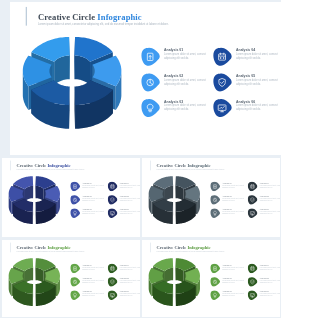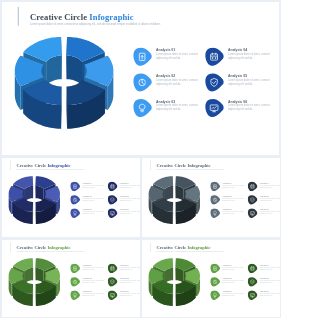--- a/index.html
+++ b/index.html
@@ -6,21 +6,21 @@
 html,body{margin:0;padding:0;}
 body{width:281px;height:318px;overflow:hidden;background:#ffffff;
      font-family:"Liberation Sans",sans-serif;}
 #page{position:relative;width:281px;height:318px;background:#e9eff5;overflow:hidden;}
 
 
 .slide{position:absolute;background:#fff;overflow:hidden;}
 .slide-inner{position:absolute;left:0;top:0;width:281px;height:158px;
              transform-origin:0 0;background:#fff;}
 
-#s0{left:2px;top:2px;width:277px;height:153px;}
+#s0{left:10px;top:2px;width:277px;height:153px;}
 #s1{left:2px;top:158px;width:138px;height:79px;}
 #s2{left:142px;top:158px;width:138px;height:79px;}
 #s3{left:2px;top:240px;width:138px;height:77px;}
 #s4{left:142px;top:240px;width:138px;height:77px;}
 
 
 .hdr{position:absolute;left:28.5px;top:11px;}
 .accent-bar{position:absolute;left:15.5px;top:5px;width:0.8px;height:18.5px;background:#aabed0;}
 .title{font-family:"Liberation Serif",serif;font-size:8.7px;font-weight:700;letter-spacing:.1px;color:#424c58;white-space:nowrap;line-height:8.7px;}
 .title .acc{font-weight:700;}

